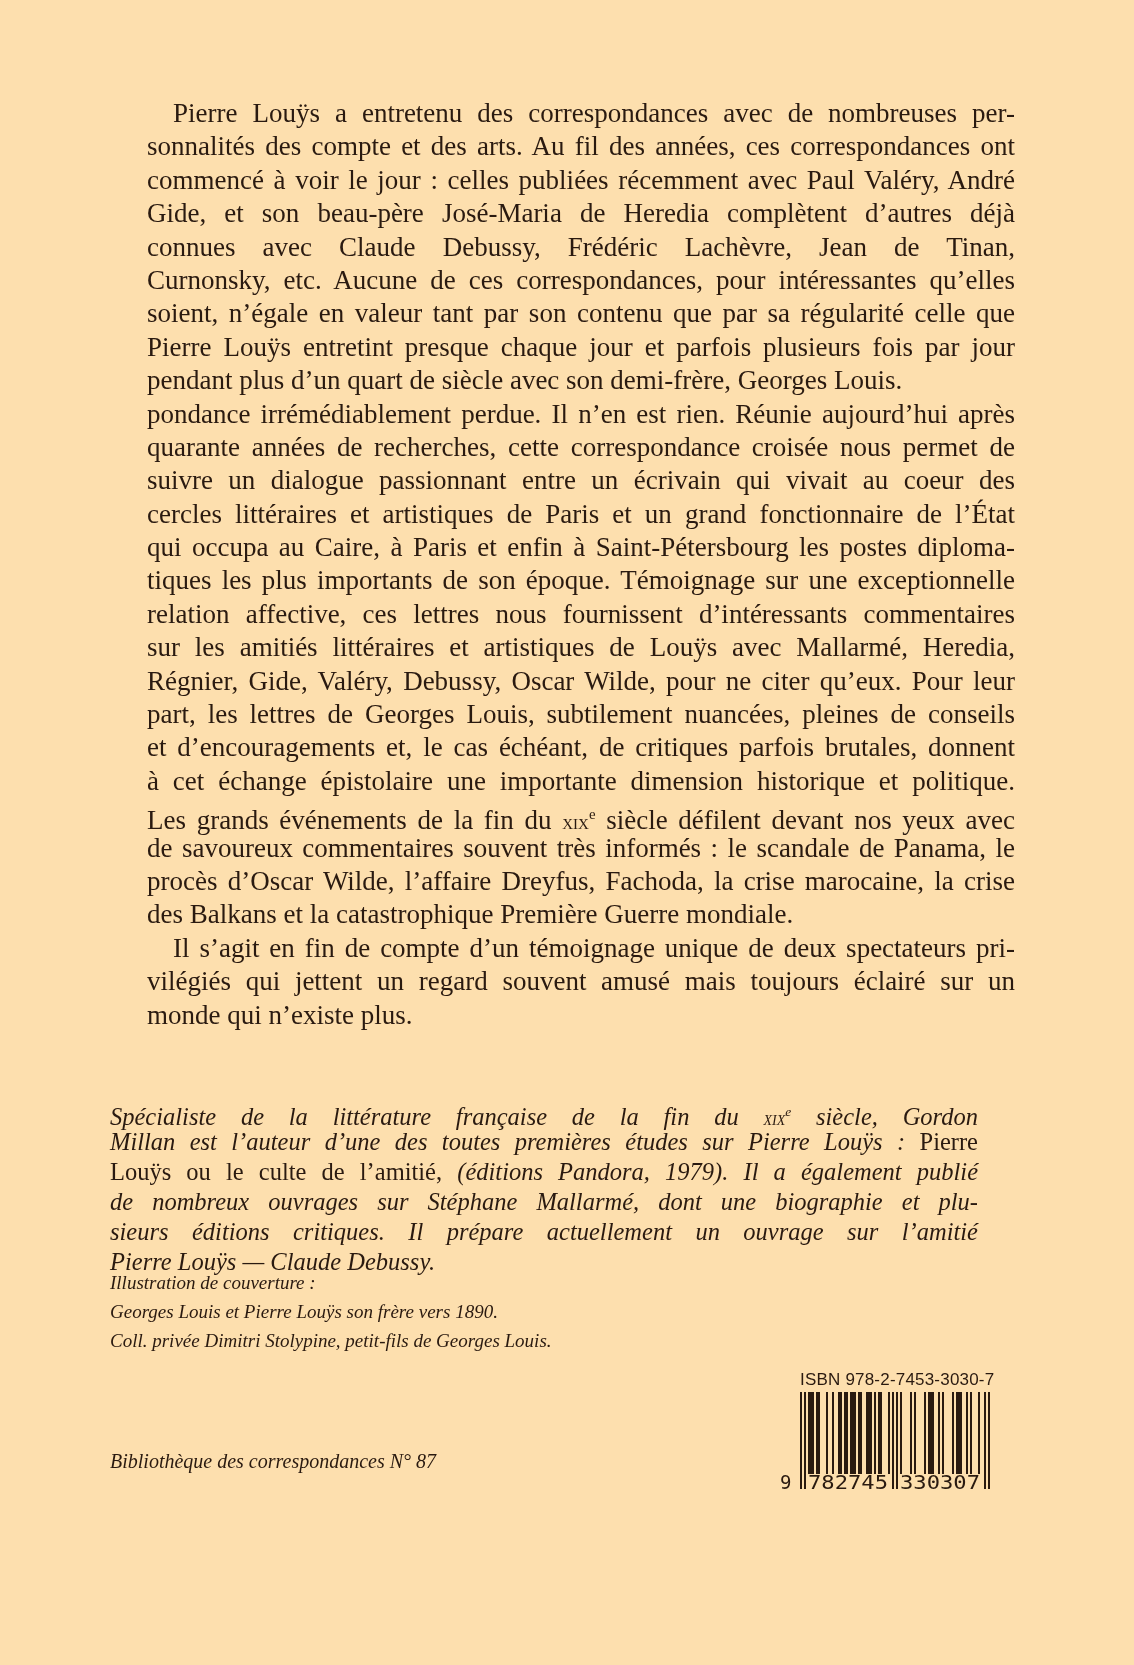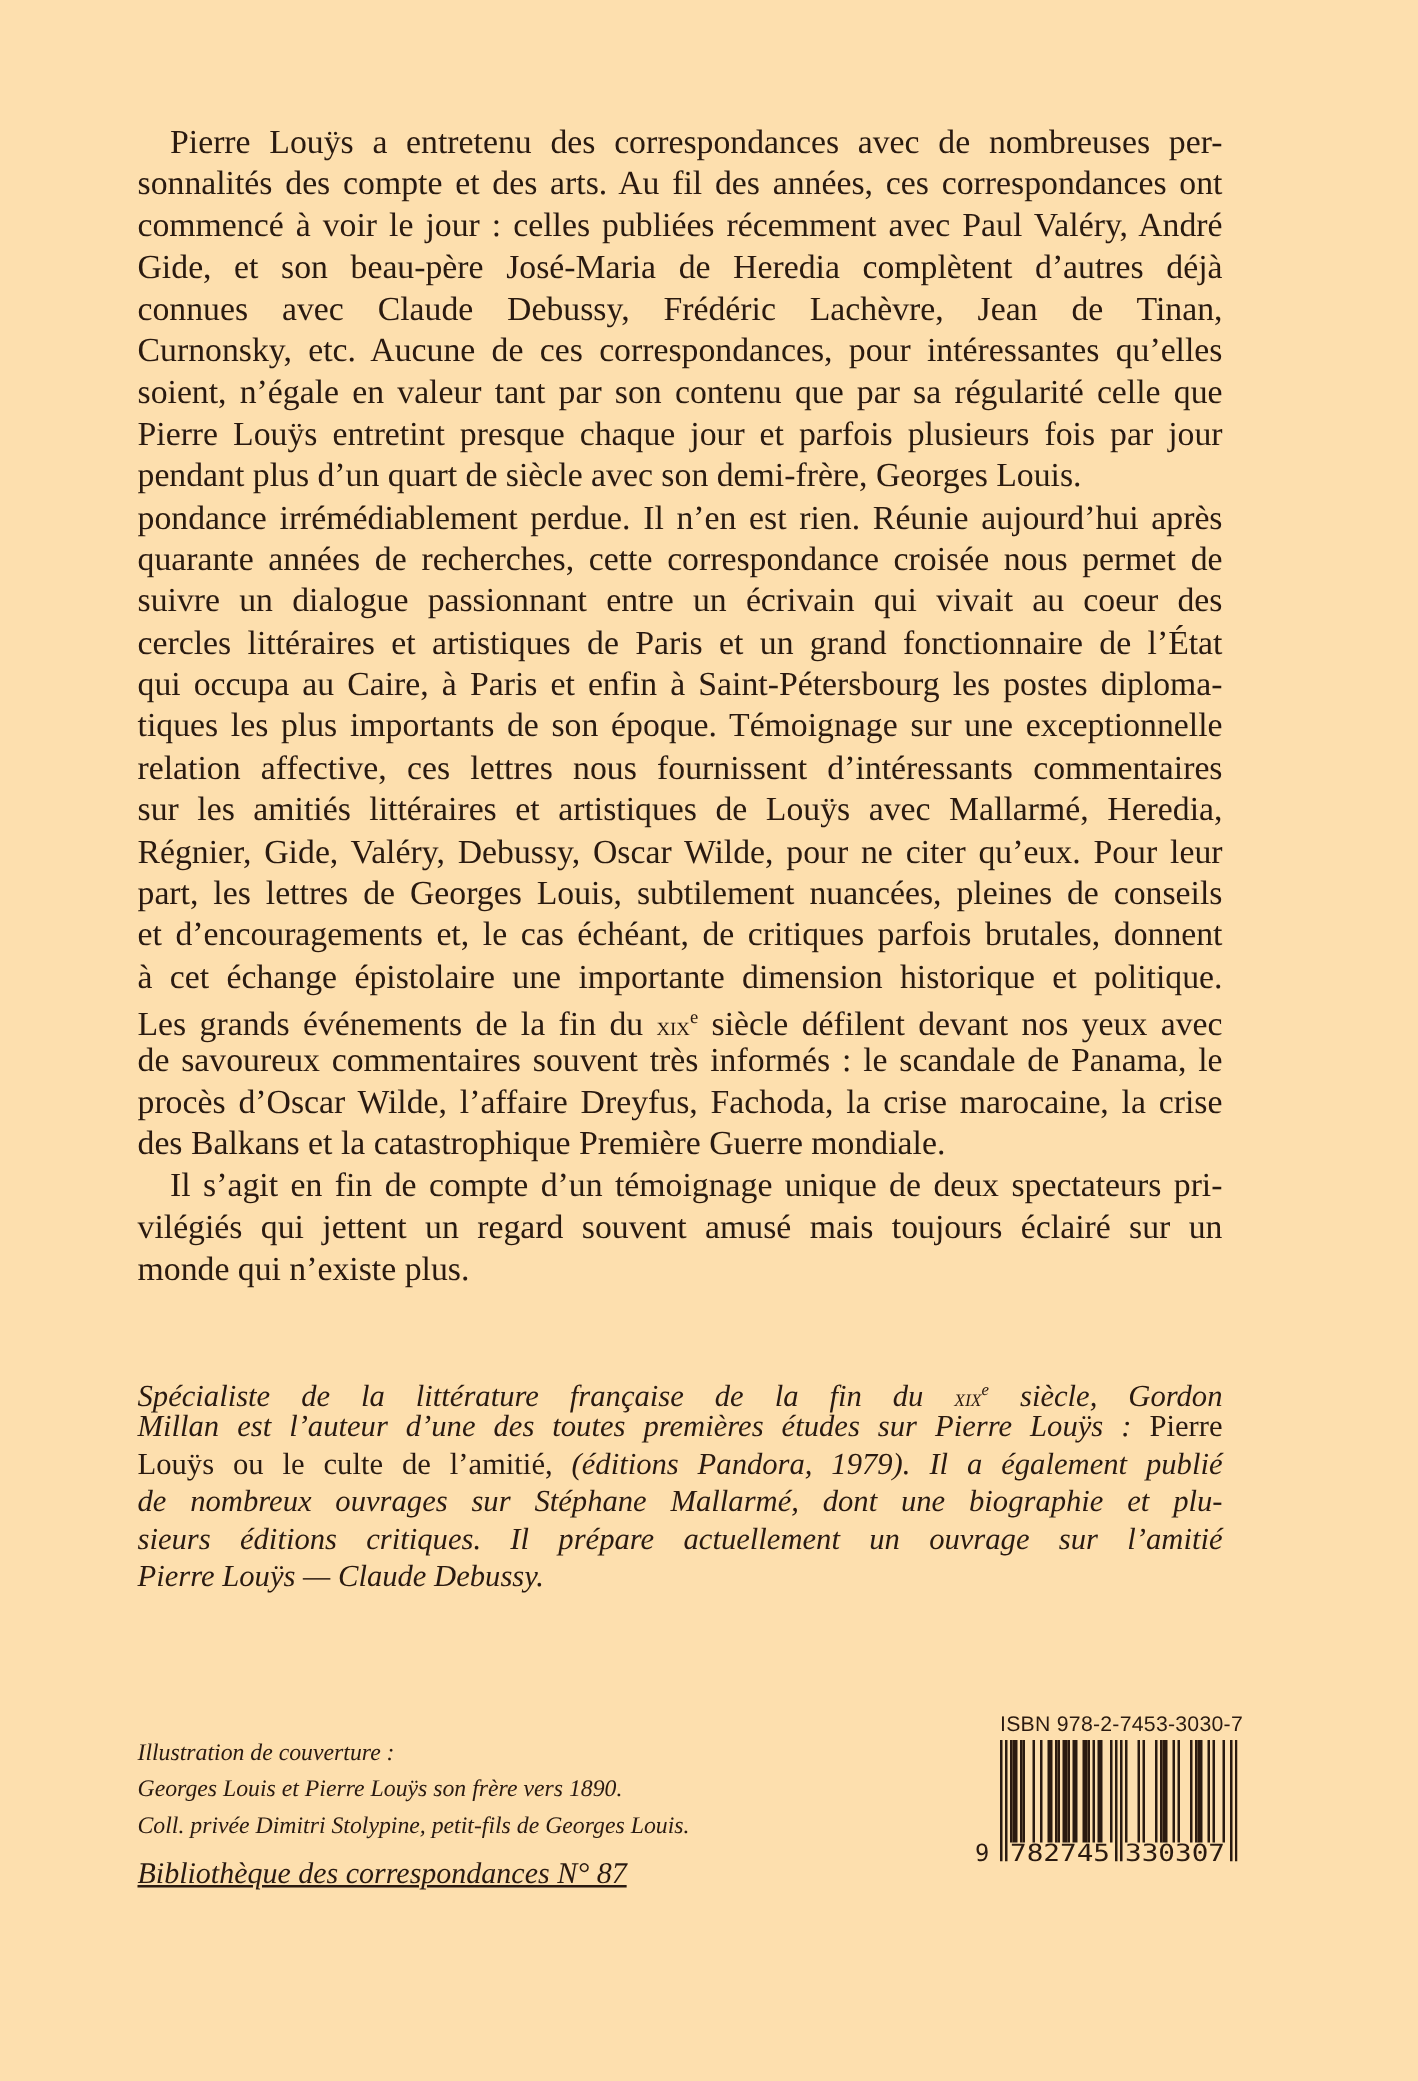--- a/index.html
+++ b/index.html
@@ -12,29 +12,29 @@
   }
   .block { position: absolute; left: 110px; width: 868px; }
   .line {
     display: block; white-space: nowrap;
     text-align: justify; text-align-last: justify;
     height: 33.4px; line-height: 33.4px;
     font-size: 27px;
   }
   .line.last { text-align-last: left; }
   .line.indent { text-indent: 26px; }
-  #body-text { top: 97px; }
+  #body-text { top: 97px; margin-left: 37px; }
   #bio { top: 1097px; }
   #bio .line { font-style: italic; font-size: 24.5px; height: 30px; line-height: 30px; }
   #bio .roman { font-style: normal; }
   .sc { font-variant: small-caps; font-size: 0.8em; }
   .sup { font-size: 0.55em; vertical-align: super; }
-  #credits { position: absolute; left: 110px; top: 1388px; font-style: italic; font-size: 19px; line-height: 29px; }
+  #credits { position: absolute; left: 110px; top: 1268px; font-style: italic; font-size: 19px; line-height: 29px; }
   #credits div { white-space: nowrap; }
-  #series { position: absolute; left: 110px; top: 1486px; font-style: italic; font-size: 24px; white-space: nowrap; text-decoration: underline; }
+  #series { position: absolute; left: 110px; top: 1450px; font-style: italic; font-size: 20px; white-space: nowrap; }
   #isbn-label { position: absolute; left: 800px; top: 1370px; width: 188px; font-family: "Liberation Sans", sans-serif; font-size: 17px; letter-spacing: 0.2px; white-space: nowrap; }
   #barcode { position: absolute; left: 776px; top: 1392px; width: 214px; height: 110px; }
   #barcode svg { display: block; }
 </style>
 </head>
 <body>
 
 <div id="body-text" class="block">
     <div>
       <span class="line indent">Pierre Louÿs a entretenu des correspondances avec de nombreuses per-</span>

